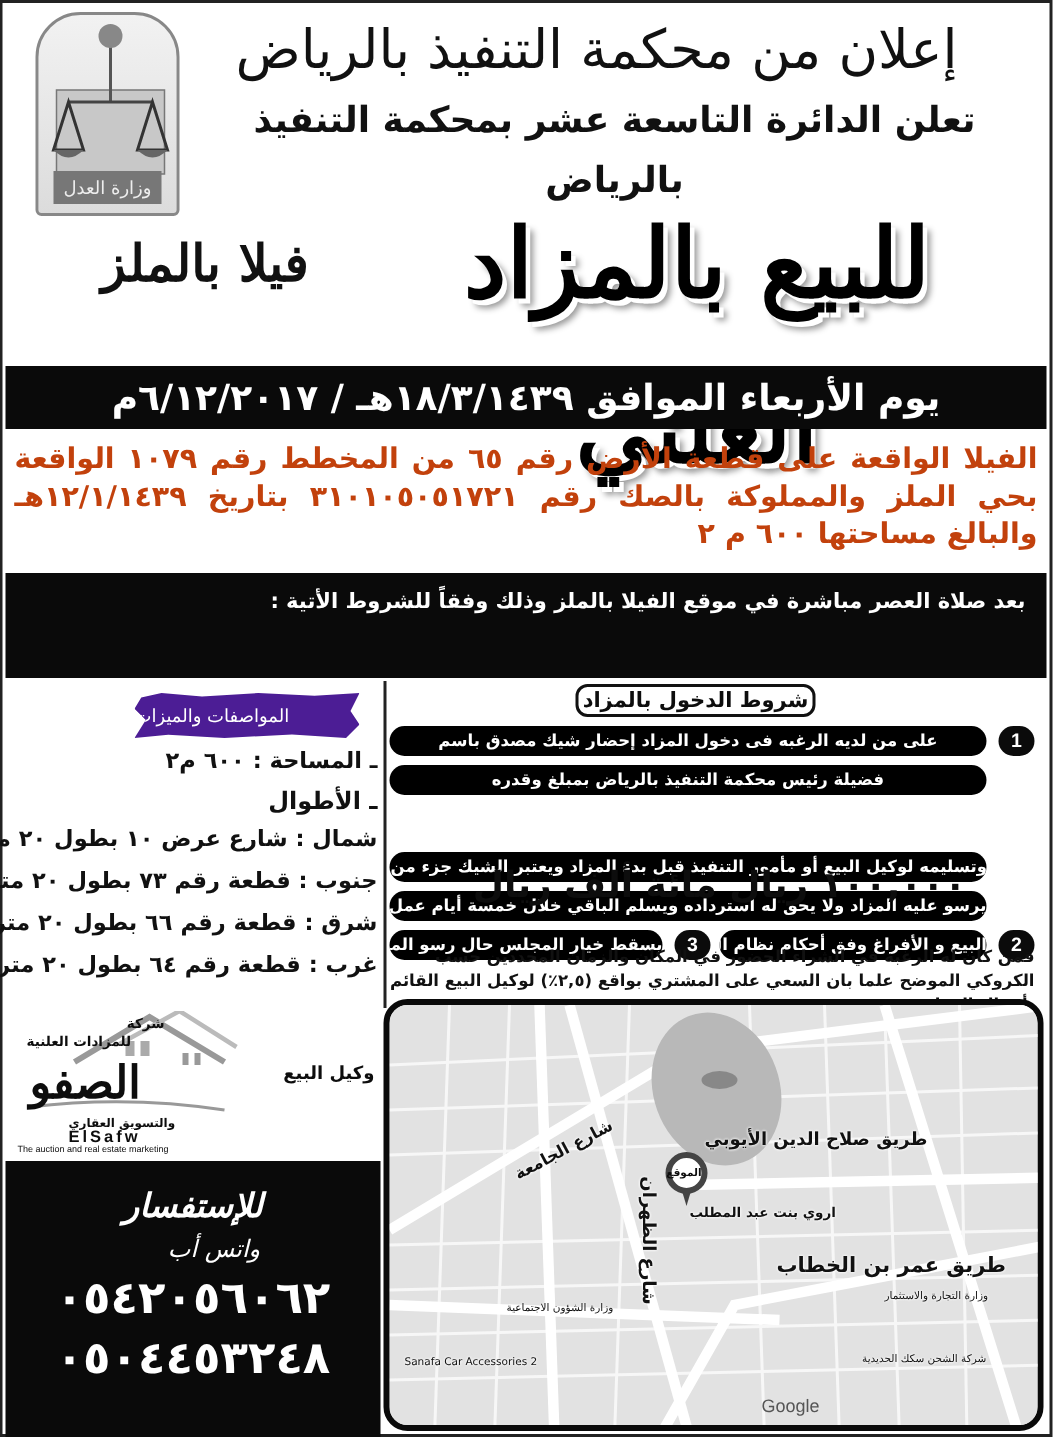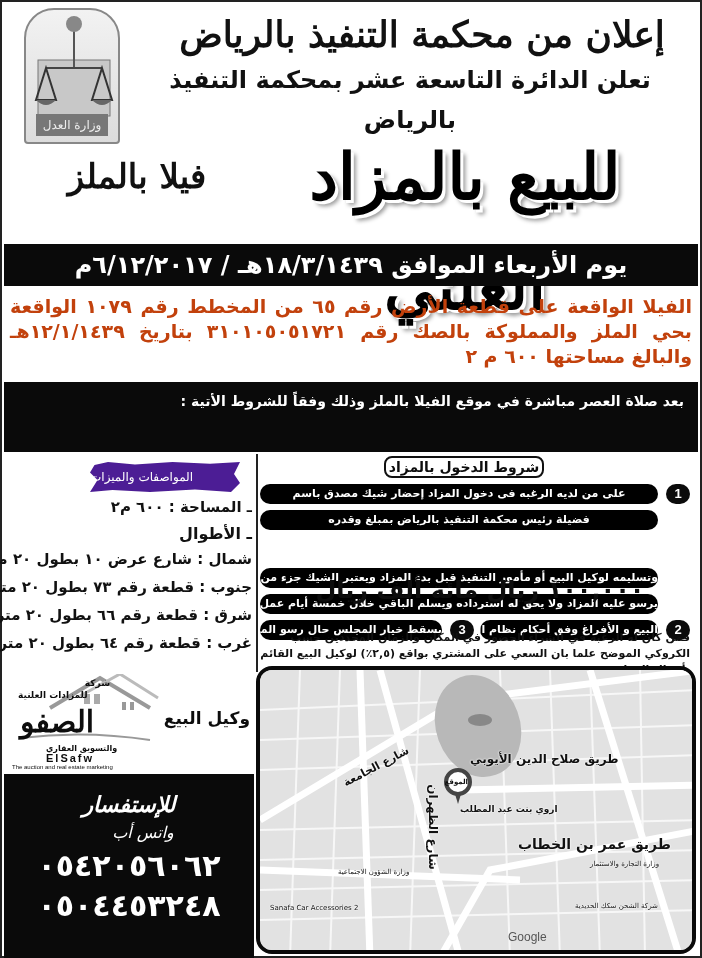--- a/index.html
+++ b/index.html
@@ -4,21 +4,21 @@
 <style>
   * { box-sizing: border-box; margin: 0; padding: 0; }
   html, body { width: 702px; height: 958px; background: #ffffff; overflow: hidden; }
   body { font-family: "DejaVu Sans", sans-serif; color: #0d0d0d; direction: rtl; }
   .page { position: relative; width: 702px; height: 958px; border: 2px solid #222; background: #fff; }
 
   
   .logo { position: absolute; left: 22px; top: 6px; width: 96px; height: 136px; border: 2px solid #888; border-radius: 30px 30px 4px 4px; background: linear-gradient(#f2f2f2,#dcdcdc); overflow: hidden; }
   .logo svg { position: absolute; left: 0; top: 0; }
   .logo-label { position: absolute; left: 10px; right: 10px; bottom: 6px; height: 22px; background: #777; color: #eee; font-size: 12px; text-align: center; line-height: 22px; font-family: "DejaVu Serif", serif; }
-  .title1 { position: absolute; right: 18px; top: 8px; width: 520px; text-align: center; font-family: "DejaVu Serif", serif; font-weight: bold; font-size: 36px; line-height: 48px; color: #111; }
+  .title1 { position: absolute; right: 42px; top: 8px; width: 520px; text-align: center; font-family: "DejaVu Serif", serif; font-weight: normal; font-size: 36px; line-height: 48px; color: #111; }
   .title2 { position: absolute; right: 30px; top: 58px; width: 520px; text-align: center; font-weight: bold; font-size: 24px; line-height: 40px; color: #111; }
   .title-big { position: absolute; right: 20px; top: 120px; width: 430px; text-align: center; font-family: "DejaVu Serif", serif; font-weight: bold; font-size: 64px; line-height: 110px; color: #000; text-shadow: 3px 3px 0 #fff, 5px 5px 4px #999; }
   .title-villa { position: absolute; left: 40px; top: 146px; width: 190px; text-align: center; font-family: "DejaVu Serif", serif; font-weight: bold; font-size: 34px; line-height: 56px; color: #111; }
 
   
   .date-bar { position: absolute; left: 2px; right: 2px; top: 242px; height: 42px; background: #0a0a0a; color: #fff; text-align: center; font-weight: bold; font-size: 24px; line-height: 42px; }
 
   
   .desc { position: absolute; left: 8px; right: 8px; top: 292px; font-weight: bold; font-size: 19px; line-height: 25px; text-align: justify; text-align-last: right; color: #c2410c; }
 
@@ -35,21 +35,21 @@
   .amount { position: absolute; right: 50px; top: 530px; width: 340px; text-align: center; font-weight: bold; font-size: 24px; line-height: 32px; margin-top: 42px; }
   .note { position: absolute; right: 10px; top: 628px; width: 430px; font-weight: bold; font-size: 11px; line-height: 16px; color: #111; }
 
   
   .specs { position: absolute; left: 4px; top: 452px; width: 252px; height: 220px; }
   .specs-tag { position: absolute; left: 84px; top: 8px; width: 150px; height: 30px; background: #4c1d95; color: #fff; font-size: 12px; text-align: left; line-height: 30px; font-family: "DejaVu Serif", serif; clip-path: polygon(3% 10%, 12% 0, 30% 8%, 55% 0, 80% 6%, 100% 0, 96% 40%, 100% 70%, 94% 100%, 70% 92%, 40% 100%, 15% 93%, 0 100%, 5% 60%, 0 35%); }
   .specs .row { position: absolute; right: 6px; font-weight: bold; white-space: nowrap; color: #111; }
 
   
   .agent { position: absolute; left: 2px; top: 672px; width: 254px; height: 100px; background: #fff; }
-  .agent-label { position: absolute; right: 8px; top: 34px; font-weight: bold; font-size: 17px; margin-left: 32px; }
+  .agent-label { position: absolute; right: 8px; top: 34px; font-weight: bold; font-size: 12px; margin-left: 32px; }
   .agent-logo { position: absolute; left: 6px; top: 0; width: 150px; height: 98px; }
   .agent-logo .co { position: absolute; right: 50px; top: 4px; font-size: 9px; font-weight: bold; }
   .agent-logo .co2 { position: absolute; left: 8px; top: 16px; font-size: 9px; font-weight: bold; }
   .agent-logo .main { position: absolute; left: 10px; top: 30px; font-size: 30px; font-weight: bold; font-family: "DejaVu Serif", serif; letter-spacing: 2px; }
   .agent-logo .sub { position: absolute; left: 36px; top: 70px; font-size: 8px; font-weight: bold; }
   .agent-logo .en { position: absolute; left: 36px; top: 78px; font-size: 11px; font-weight: bold; font-family: "Liberation Sans", sans-serif; letter-spacing: 2px; direction: ltr; }
   .agent-logo .tag { position: absolute; left: 2px; top: 90px; font-size: 6px; font-family: "Liberation Sans", sans-serif; direction: ltr; white-space: nowrap; }
 
   
   .contact { position: absolute; left: 2px; top: 772px; width: 250px; height: 184px; background: #0a0a0a; color: #fff; text-align: center; }

